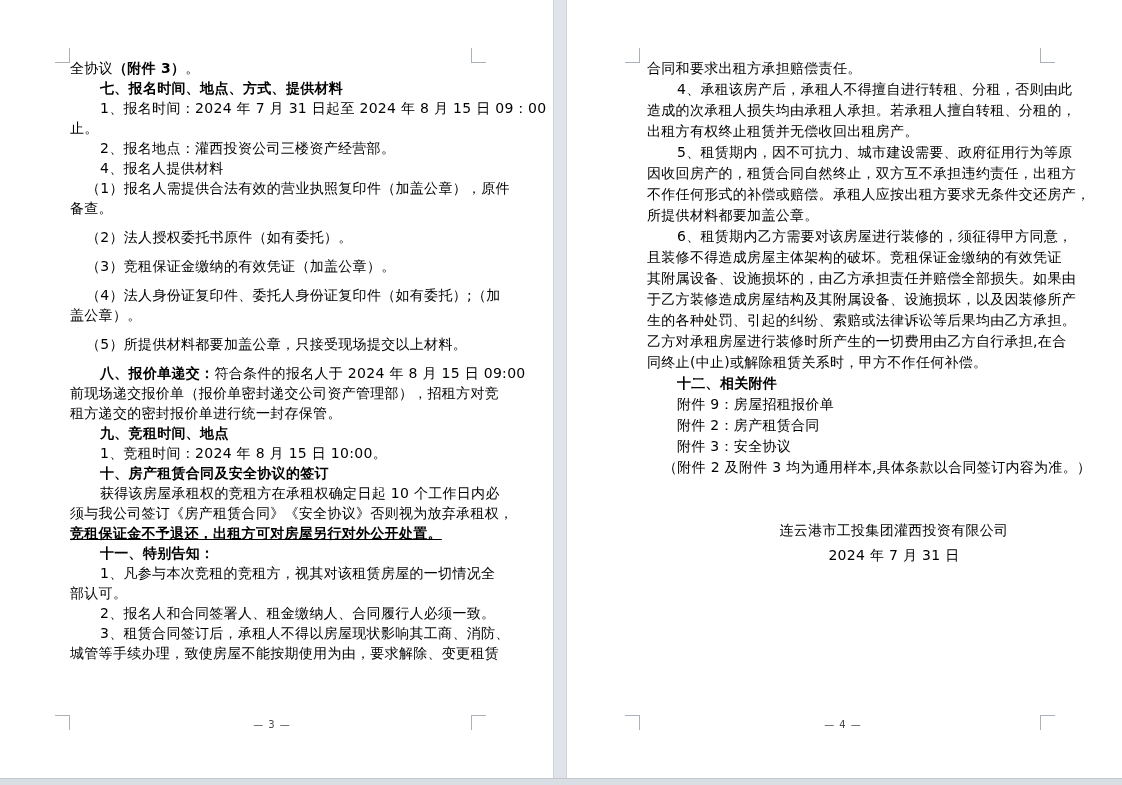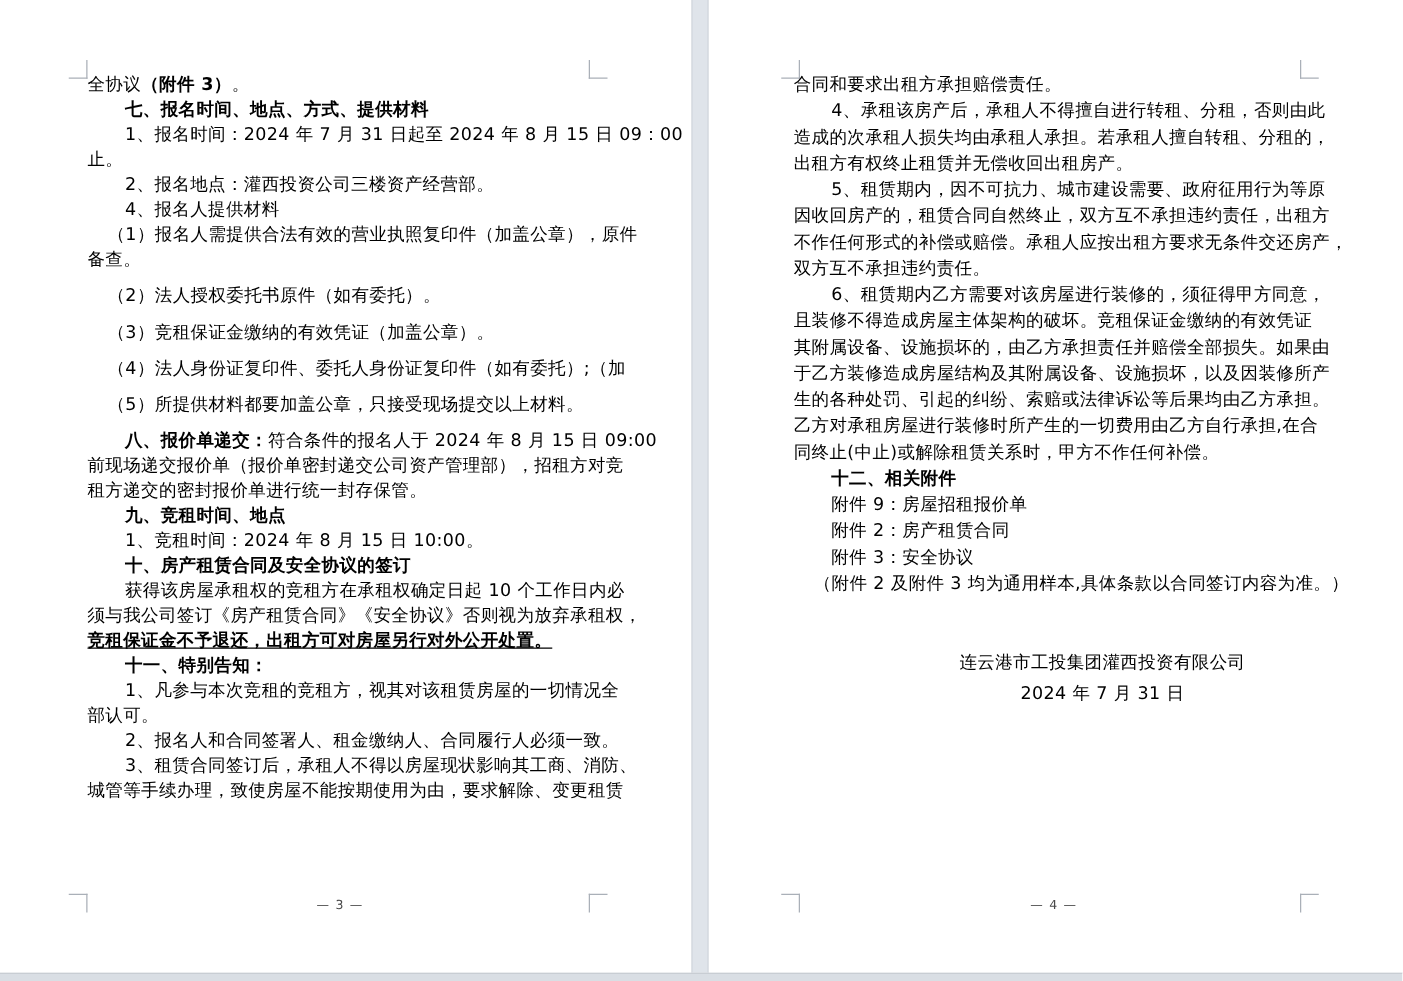--- a/index.html
+++ b/index.html
@@ -32,21 +32,21 @@
   .mark.tl{border-right:1px solid #aab0b8;border-bottom:1px solid #aab0b8;}
   .mark.tr{border-left:1px solid #aab0b8;border-bottom:1px solid #aab0b8;}
   .mark.bl{border-right:1px solid #aab0b8;border-top:1px solid #aab0b8;}
   .mark.br{border-left:1px solid #aab0b8;border-top:1px solid #aab0b8;}
   
   .content{
     position:absolute;top:58px;
     font-size:14px;letter-spacing:0.3px;
   }
   .page.left  .content{left:70px;width:404px;line-height:20px;}
-  .page.right .content{left:68px;width:392px;line-height:21px;}
+  .page.right .content{left:80px;width:392px;line-height:21px;}
   .line{white-space:nowrap;}
   .line span.b{font-weight:700;}
   .line span.u{text-decoration:underline;}
   .line.ind{padding-left:30px;}
   .line.ind-p{padding-left:16px;}
   .line.gap{margin-top:9px;}
   .line.sig{margin-left:26%;width:74%;text-align:center;white-space:nowrap;}
   .line.sig + .line.sig{margin-top:4px;}
   .line.blank{min-height:21px;}
   .page-num{
@@ -71,20 +71,21 @@
         <div class="line ind"><span class="b">七、报名时间、地点、方式、提供材料</span></div>
         <div class="line ind"><span>1、报名时间：2024 年 7 月 31 日起至 2024 年 8 月 15 日 09：00</span></div>
         <div class="line"><span>止。</span></div>
         <div class="line ind"><span>2、报名地点：灌西投资公司三楼资产经营部。</span></div>
         <div class="line ind"><span>4、报名人提供材料</span></div>
         <div class="line ind-p"><span>（1）报名人需提供合法有效的营业执照复印件（加盖公章），原件</span></div>
         <div class="line"><span>备查。</span></div>
         <div class="line ind-p gap"><span>（2）法人授权委托书原件（如有委托）。</span></div>
         <div class="line ind-p gap"><span>（3）竞租保证金缴纳的有效凭证（加盖公章）。</span></div>
         <div class="line ind-p gap"><span>（4）法人身份证复印件、委托人身份证复印件（如有委托）;（加</span></div>
+        <div class="line"><span>盖公章）。</span></div>
         <div class="line ind-p gap"><span>（5）所提供材料都要加盖公章，只接受现场提交以上材料。</span></div>
         <div class="line ind gap"><span class="b">八、报价单递交：</span><span>符合条件的报名人于 2024 年 8 月 15 日 09:00</span></div>
         <div class="line"><span>前现场递交报价单（报价单密封递交公司资产管理部），招租方对竞</span></div>
         <div class="line"><span>租方递交的密封报价单进行统一封存保管。</span></div>
         <div class="line ind"><span class="b">九、竞租时间、地点</span></div>
         <div class="line ind"><span>1、竞租时间：2024 年 8 月 15 日 10:00。</span></div>
         <div class="line ind"><span class="b">十、房产租赁合同及安全协议的签订</span></div>
         <div class="line ind"><span>获得该房屋承租权的竞租方在承租权确定日起 10 个工作日内必</span></div>
         <div class="line"><span>须与我公司签订《房产租赁合同》《安全协议》否则视为放弃承租权，</span></div>
         <div class="line"><span class="b u">竞租保证金不予退还，出租方可对房屋另行对外公开处置。</span></div>
@@ -106,21 +107,21 @@
     <div class="mark bl" style="left:58px;top:715px;"></div>
     <div class="mark br" style="left:473px;top:715px;"></div>
     <div class="content">
         <div class="line"><span>合同和要求出租方承担赔偿责任。</span></div>
         <div class="line ind"><span>4、承租该房产后，承租人不得擅自进行转租、分租，否则由此</span></div>
         <div class="line"><span>造成的次承租人损失均由承租人承担。若承租人擅自转租、分租的，</span></div>
         <div class="line"><span>出租方有权终止租赁并无偿收回出租房产。</span></div>
         <div class="line ind"><span>5、租赁期内，因不可抗力、城市建设需要、政府征用行为等原</span></div>
         <div class="line"><span>因收回房产的，租赁合同自然终止，双方互不承担违约责任，出租方</span></div>
         <div class="line"><span>不作任何形式的补偿或赔偿。承租人应按出租方要求无条件交还房产，</span></div>
-        <div class="line"><span>双方互不承担违约责任。</span></div>
+        <div class="line"><span>所提供材料都要加盖公章。</span></div>
         <div class="line ind"><span>6、租赁期内乙方需要对该房屋进行装修的，须征得甲方同意，</span></div>
         <div class="line"><span>且装修不得造成房屋主体架构的破坏。竞租保证金缴纳的有效凭证</span></div>
         <div class="line"><span>其附属设备、设施损坏的，由乙方承担责任并赔偿全部损失。如果由</span></div>
         <div class="line"><span>于乙方装修造成房屋结构及其附属设备、设施损坏，以及因装修所产</span></div>
         <div class="line"><span>生的各种处罚、引起的纠纷、索赔或法律诉讼等后果均由乙方承担。</span></div>
         <div class="line"><span>乙方对承租房屋进行装修时所产生的一切费用由乙方自行承担,在合</span></div>
         <div class="line"><span>同终止(中止)或解除租赁关系时，甲方不作任何补偿。</span></div>
         <div class="line ind"><span class="b">十二、相关附件</span></div>
         <div class="line ind"><span>附件 9：房屋招租报价单</span></div>
         <div class="line ind"><span>附件 2：房产租赁合同</span></div>

